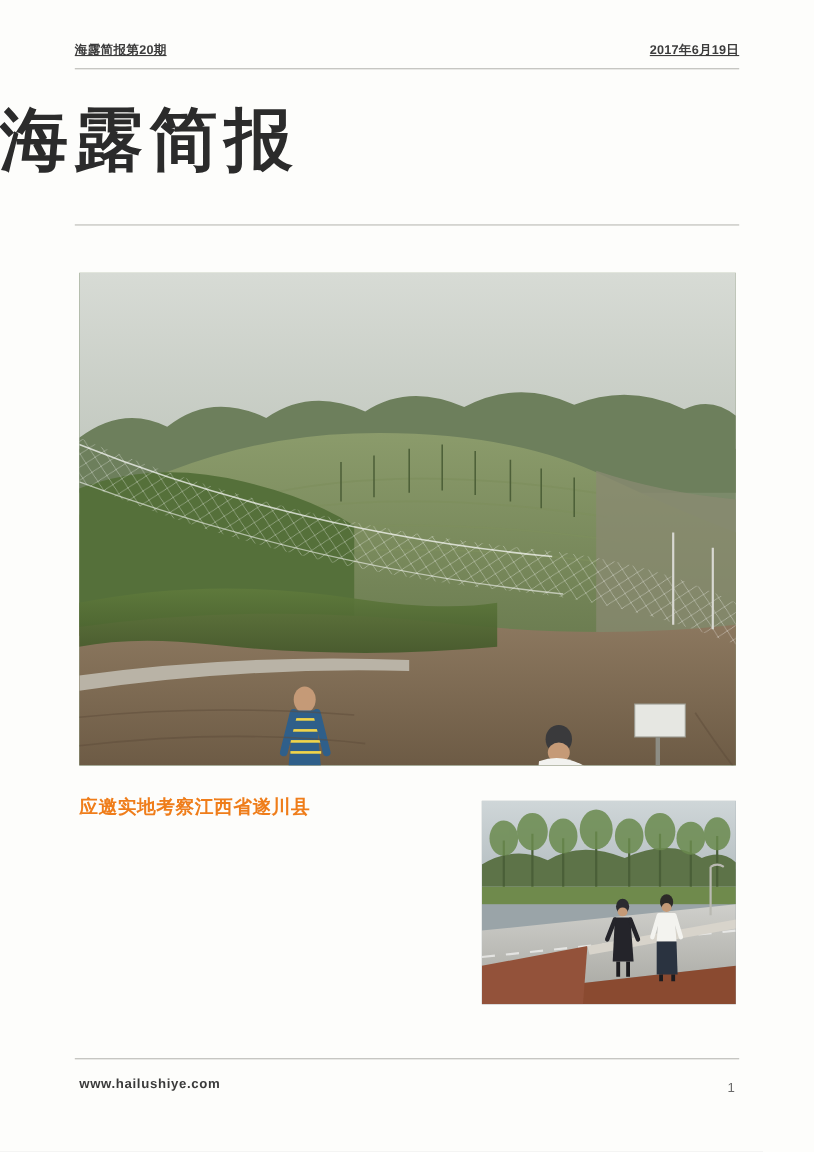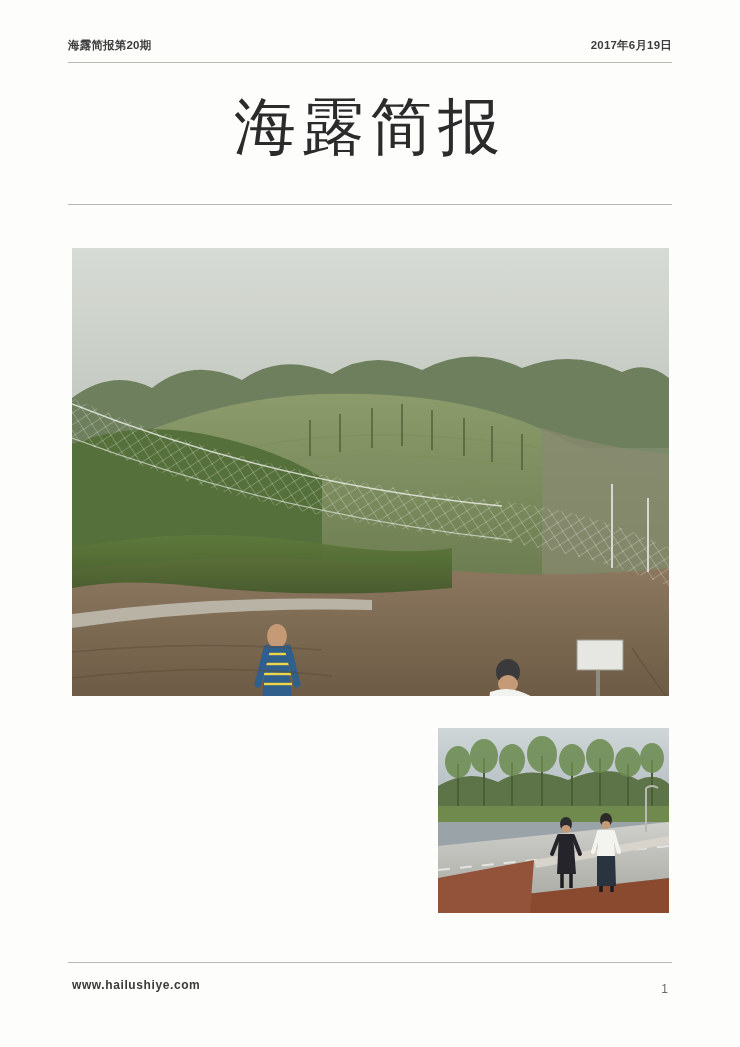--- a/index.html
+++ b/index.html
@@ -25,41 +25,41 @@
     position: absolute;
     left: 68px;
     top: 38px;
     width: 604px;
     display: flex;
     justify-content: space-between;
     align-items: center;
     font-size: 11.5px;
     color: #3c3c3c;
     letter-spacing: 0.2px;
+    text-decoration: underline;
   }
   .header .issue { font-weight: 700; }
   .header .date { font-weight: 700; }
 
   .rule-top {
     position: absolute;
     left: 68px;
     top: 62px;
     width: 604px;
     height: 1px;
     background: #b9b9b3;
   }
 
   .masthead {
     position: absolute;
     left: 0;
     top: 96px;
     width: 740px;
-    text-align: center;
     font-family: "DejaVu Serif", "Liberation Serif", serif;
-    font-weight: 400;
+    font-weight: 700;
     font-size: 62px;
     letter-spacing: 6px;
     color: #2b2b2b;
     line-height: 1.0;
   }
 
   .rule-bottom {
     position: absolute;
     left: 68px;
     top: 204px;
@@ -277,20 +277,21 @@
 
       <g stroke="#5d4c39" stroke-opacity="0.5" stroke-width="1.5" fill="none">
         <path d="M0 404 Q120 392 250 402"></path>
         <path d="M0 430 Q140 414 260 428"></path>
         <path d="M0 470 Q120 454 230 470"></path>
         <path d="M560 400 Q580 430 597 452"></path>
       </g>
     </svg>
   </div>
 
+  <div class="article-title">应邀实地考察江西省遂川县</div>
 
   <div class="side-photo">
     <svg width="231" height="185" viewBox="0 0 231 185" xmlns="http://www.w3.org/2000/svg">
       <defs>
         <linearGradient id="sky2" x1="0" y1="0" x2="0" y2="1">
           <stop offset="0%" stop-color="#cfd6d8"></stop>
           <stop offset="100%" stop-color="#b8c1c4"></stop>
         </linearGradient>
         <linearGradient id="road2" x1="0" y1="0" x2="0" y2="1">
           <stop offset="0%" stop-color="#cfcfcb"></stop>

